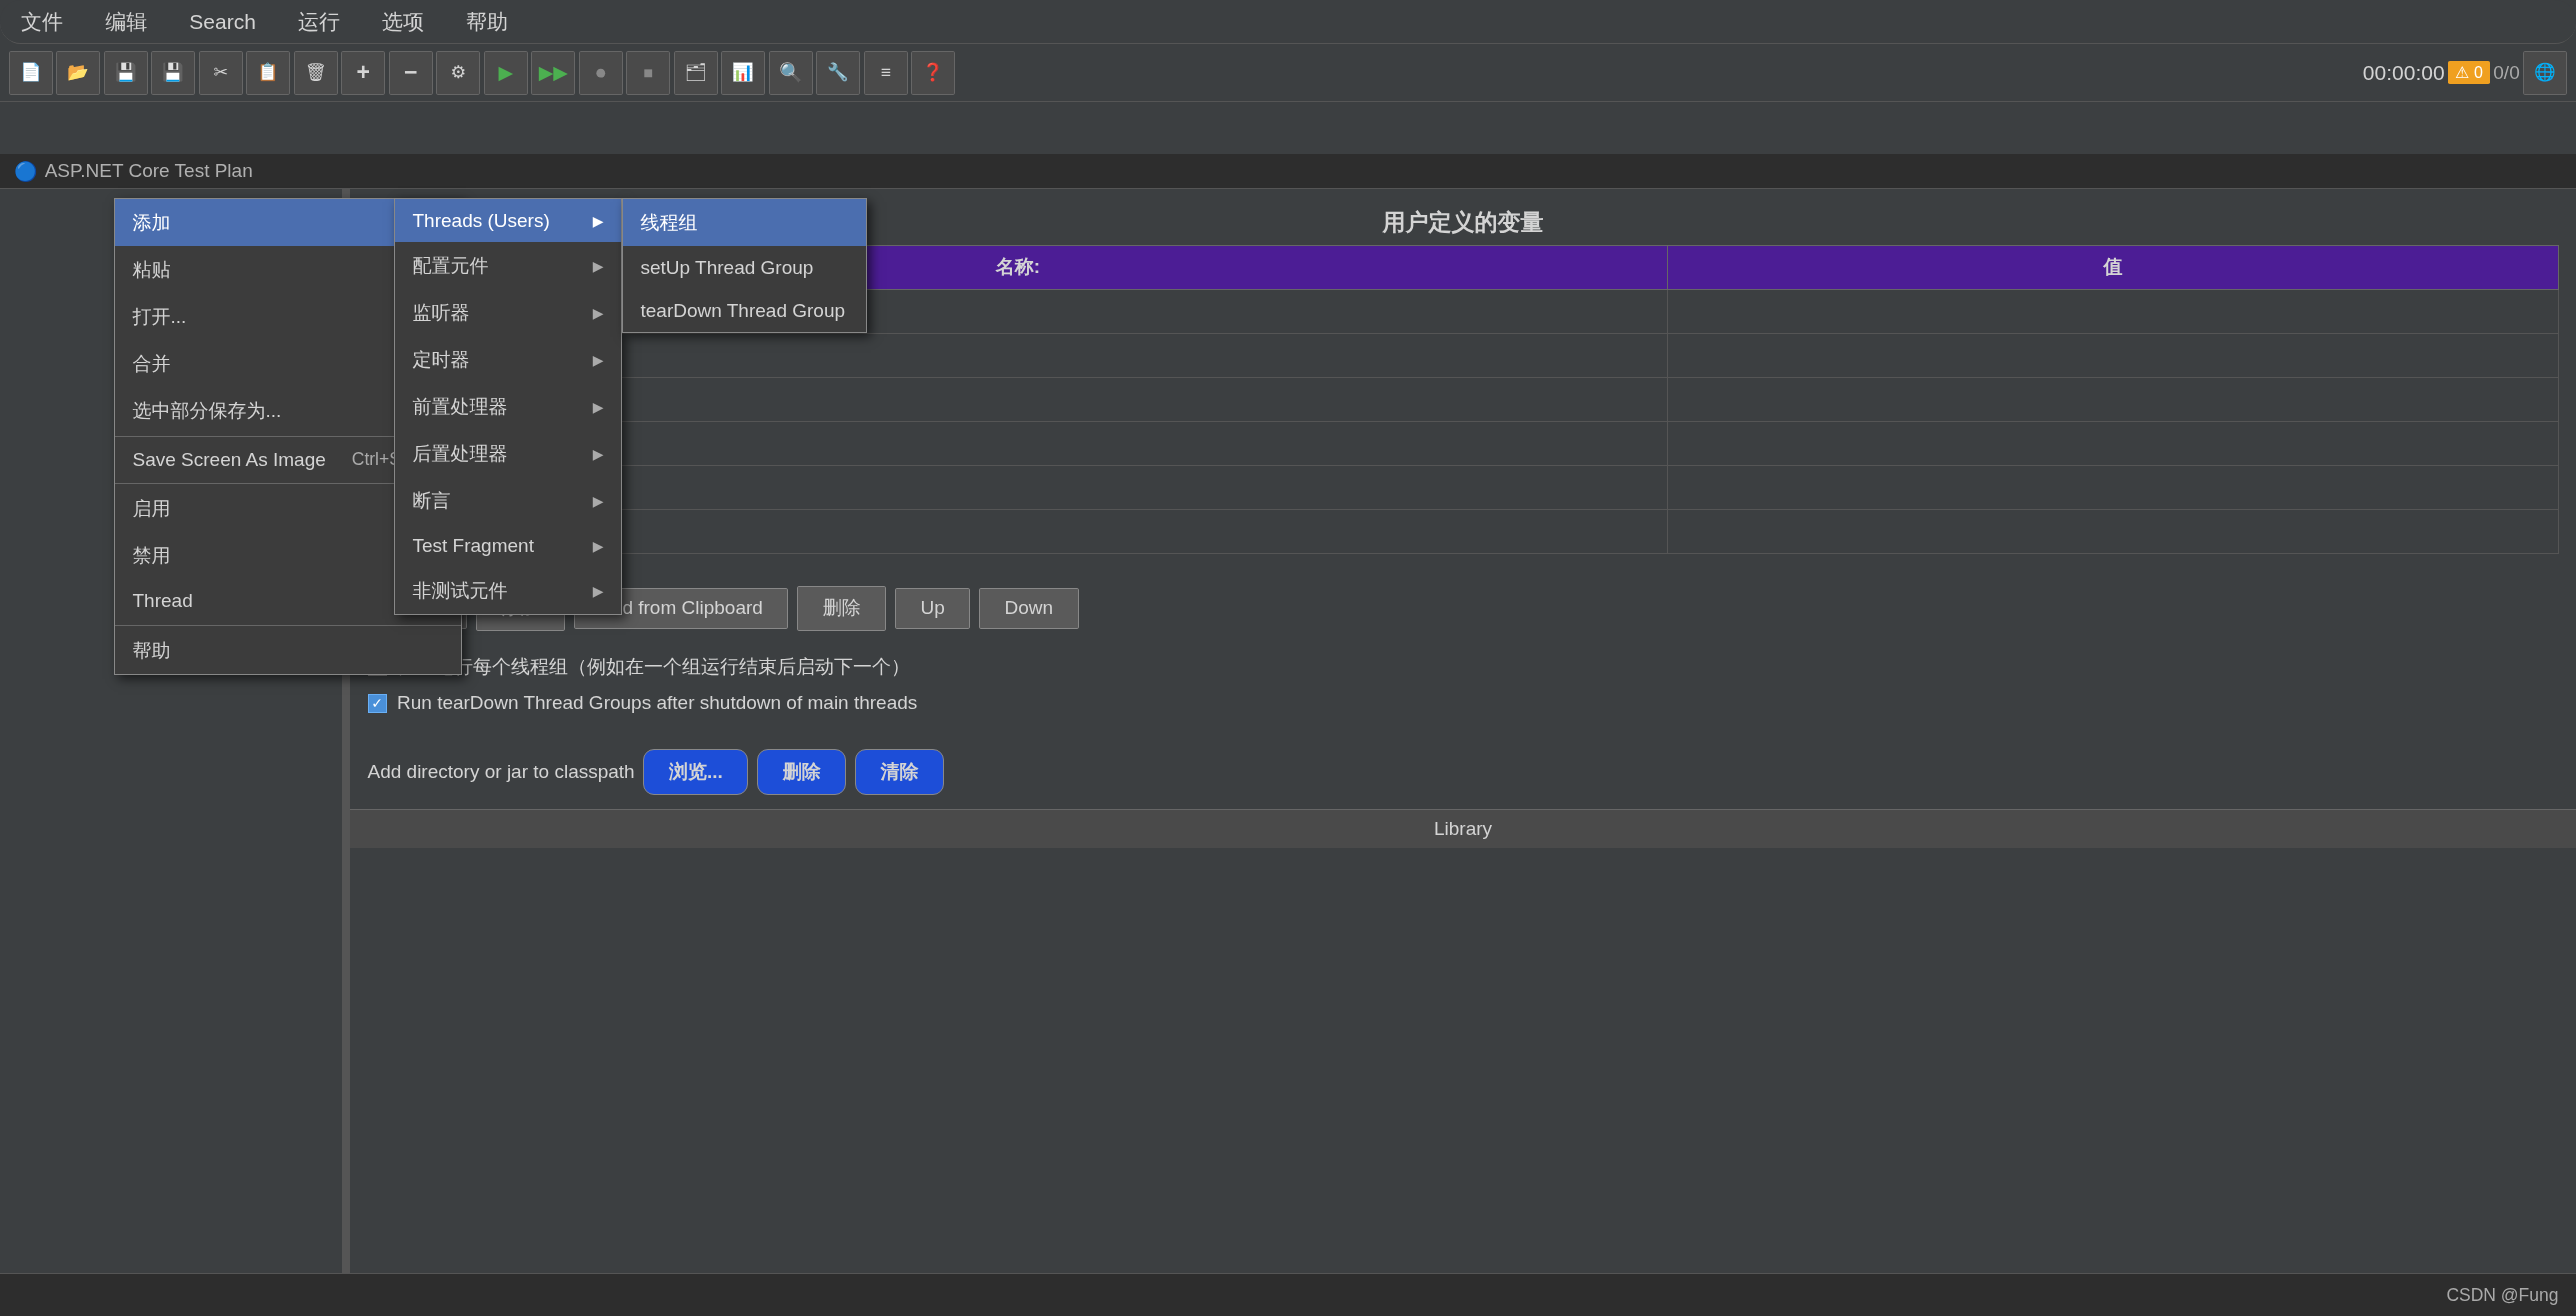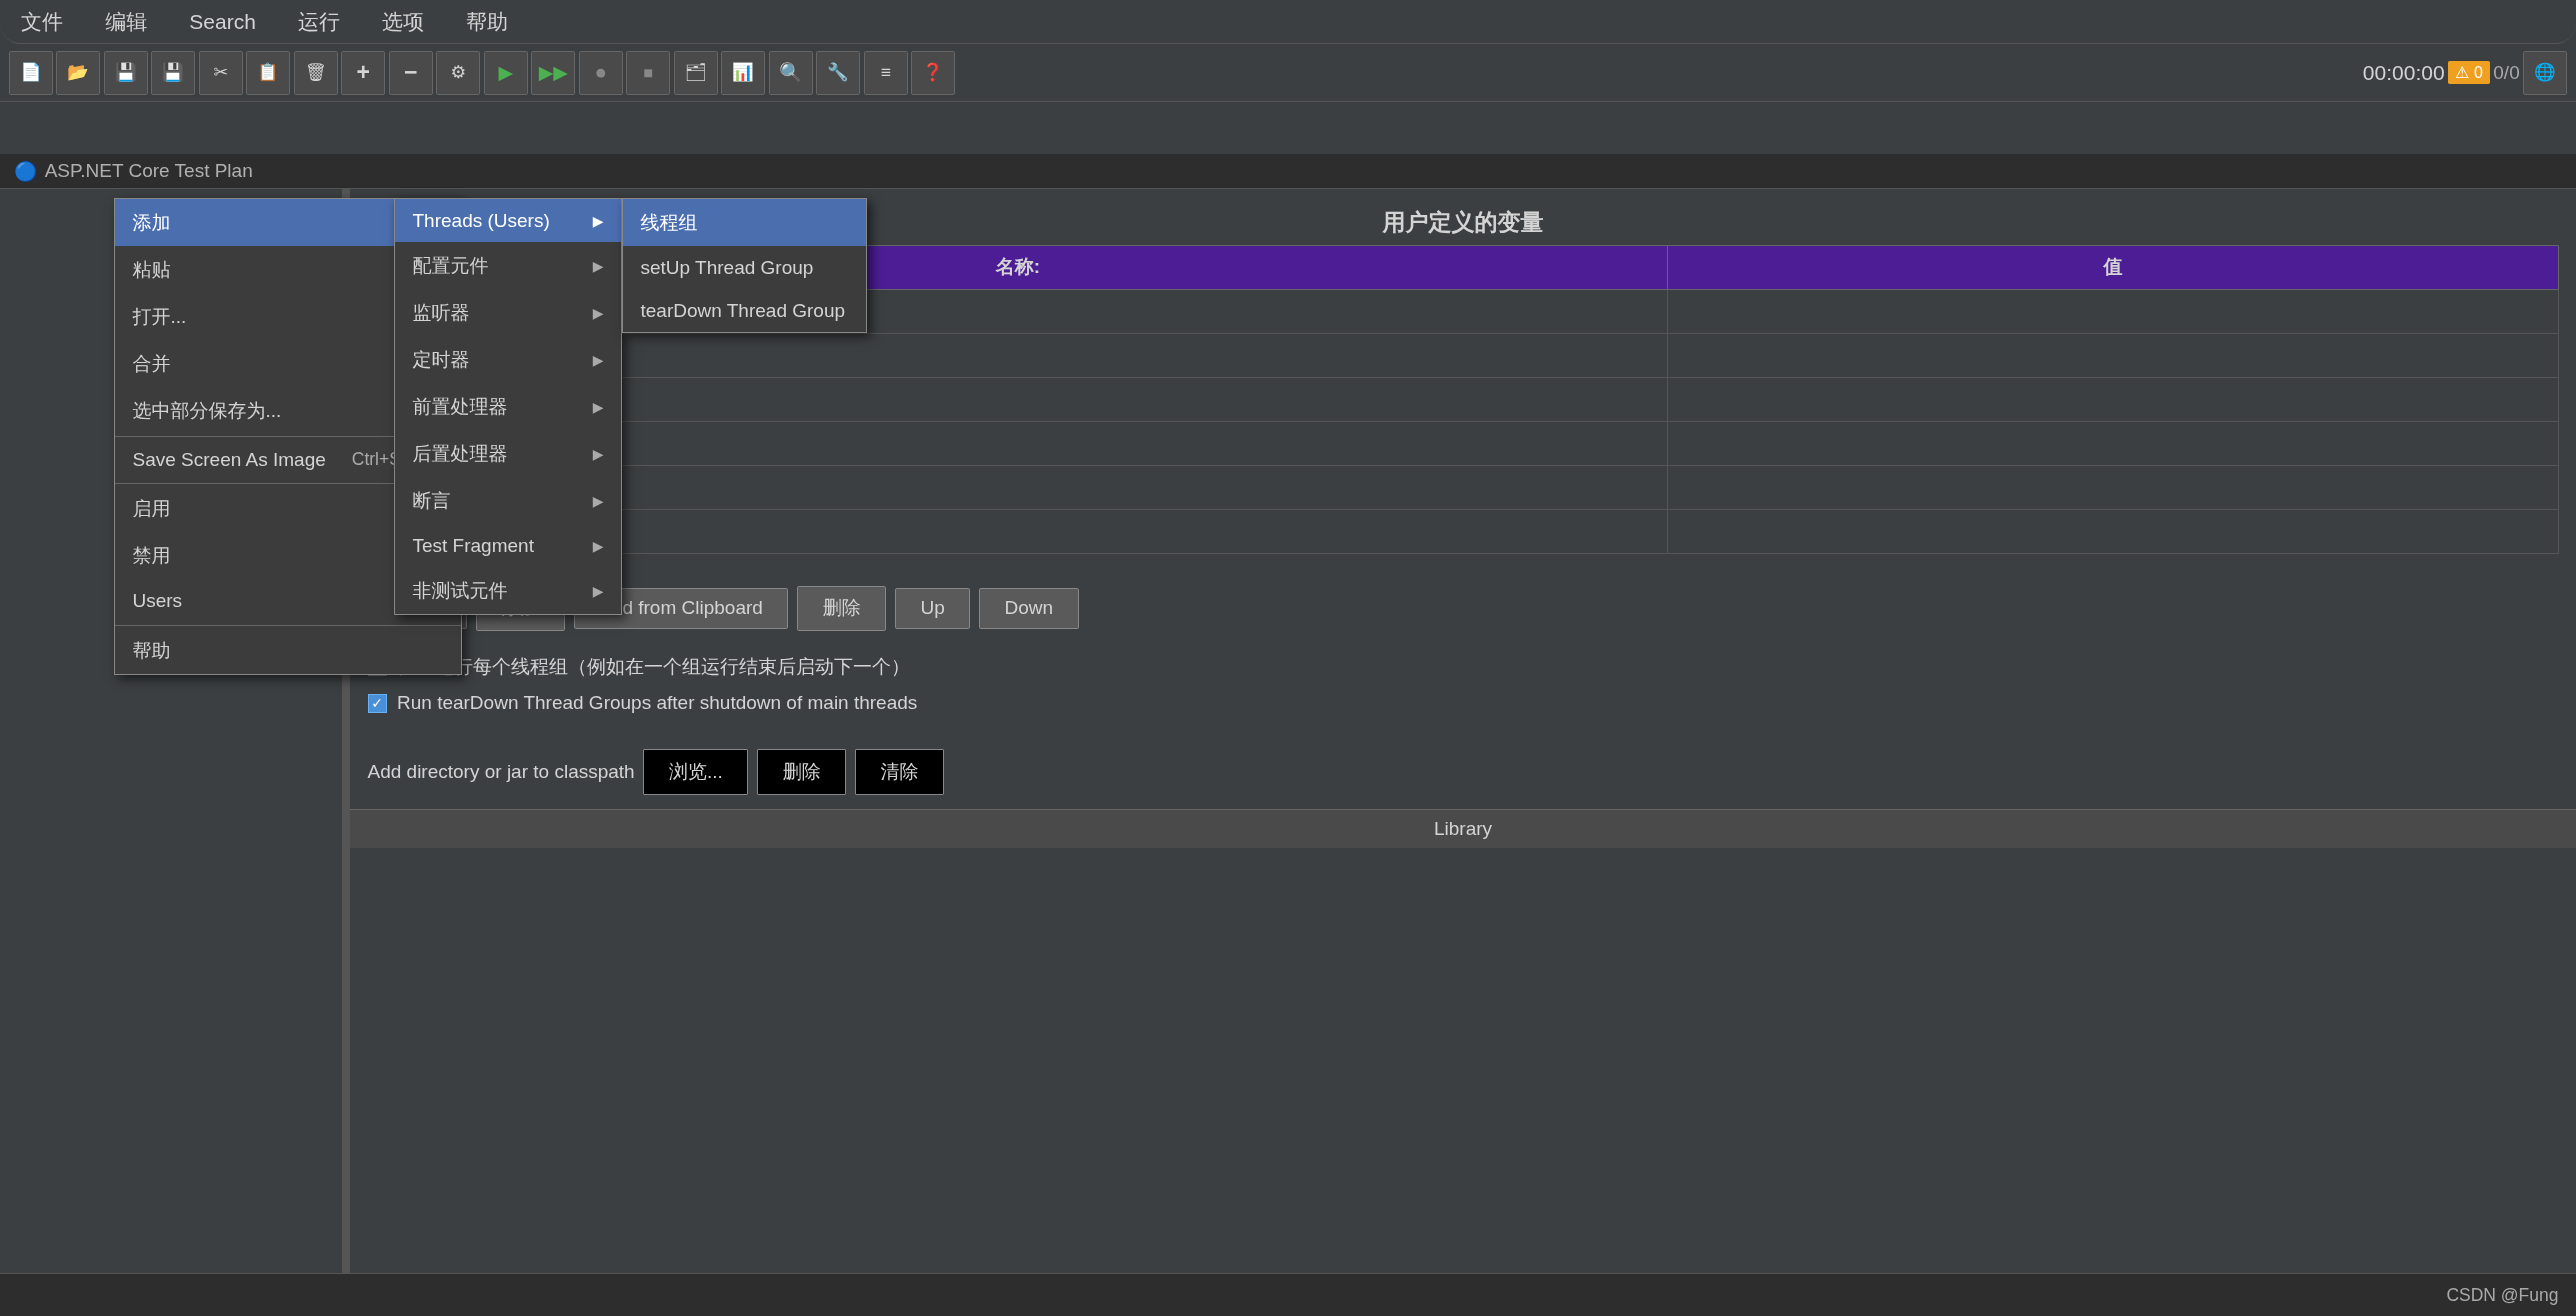--- a/index.html
+++ b/index.html
@@ -172,26 +172,27 @@
     
     #classpath-section {
       padding: 14px 17.5px;
       display: flex;
       align-items: center;
       gap: 8.8px;
       font-size: 19px;
     }
     .classpath-btn {
       padding: 8.8px 24.5px;
-      background: #000000;
+      background: #1d4ed8;
       border: 0.9px solid #888;
       color: #d4d4d4;
       font-size: 19px;
       cursor: pointer;
-      border-radius: 1px;
+      border-radius: 11px;
+      font-weight: bold;
     }
 
     
     #library-row {
       height: 39px;
       background: #4a4a4a;
       display: flex;
       align-items: center;
       justify-content: center;
       font-size: 19px;
@@ -436,21 +437,21 @@
       <span class="shortcut">Ctrl+Shift-G</span>
     </div>
     <div class="context-menu-separator"></div>
     <div class="context-menu-item">
       <span>启用</span>
     </div>
     <div class="context-menu-item">
       <span>禁用</span>
     </div>
     <div class="context-menu-item">
-      <span>Users</span>
+      <span>Thread</span>
       <span class="shortcut">Ctrl-T</span>
     </div>
     <div class="context-menu-separator"></div>
     <div class="context-menu-item">
       <span>帮助</span>
     </div>
   </div>
 
   <div style="position:absolute;top:0px;left:280px;">
     <div class="context-menu" style="min-width:228px;">

